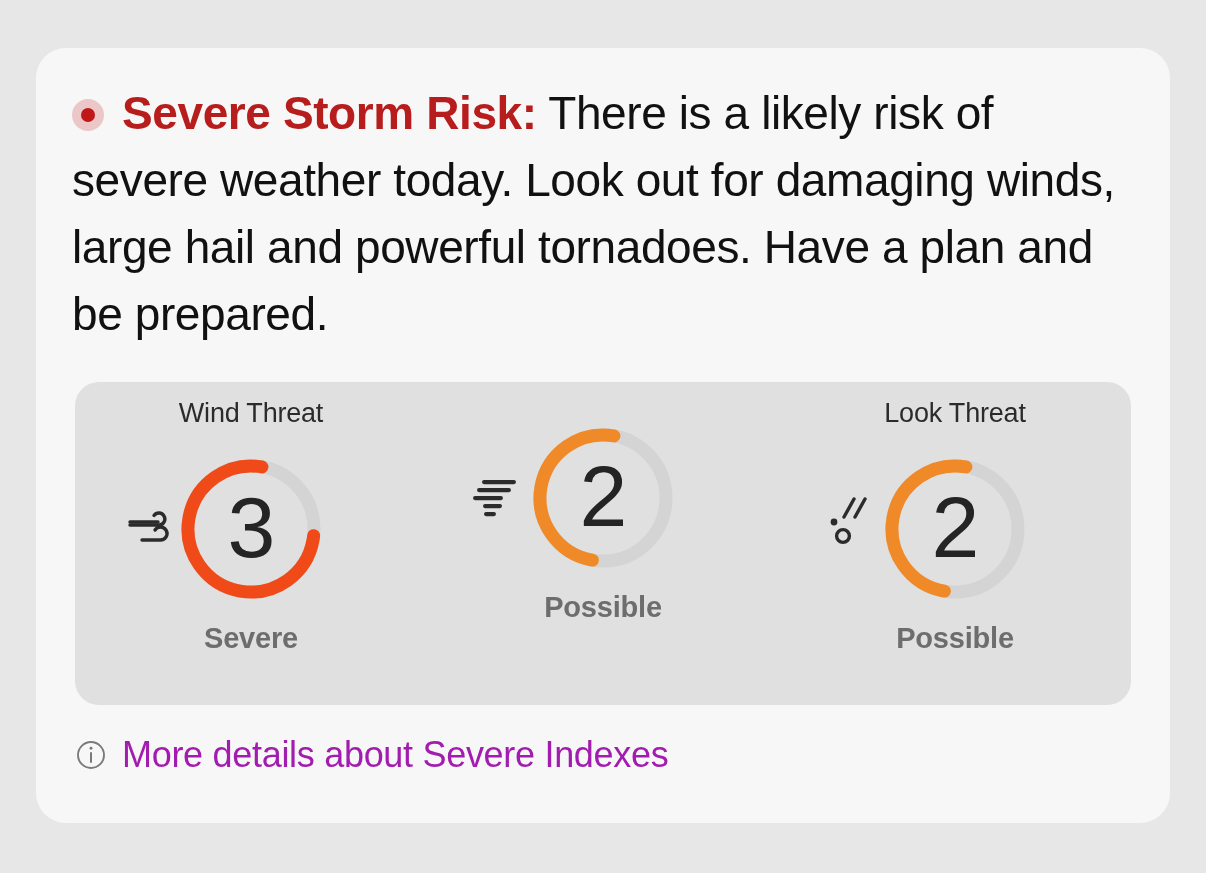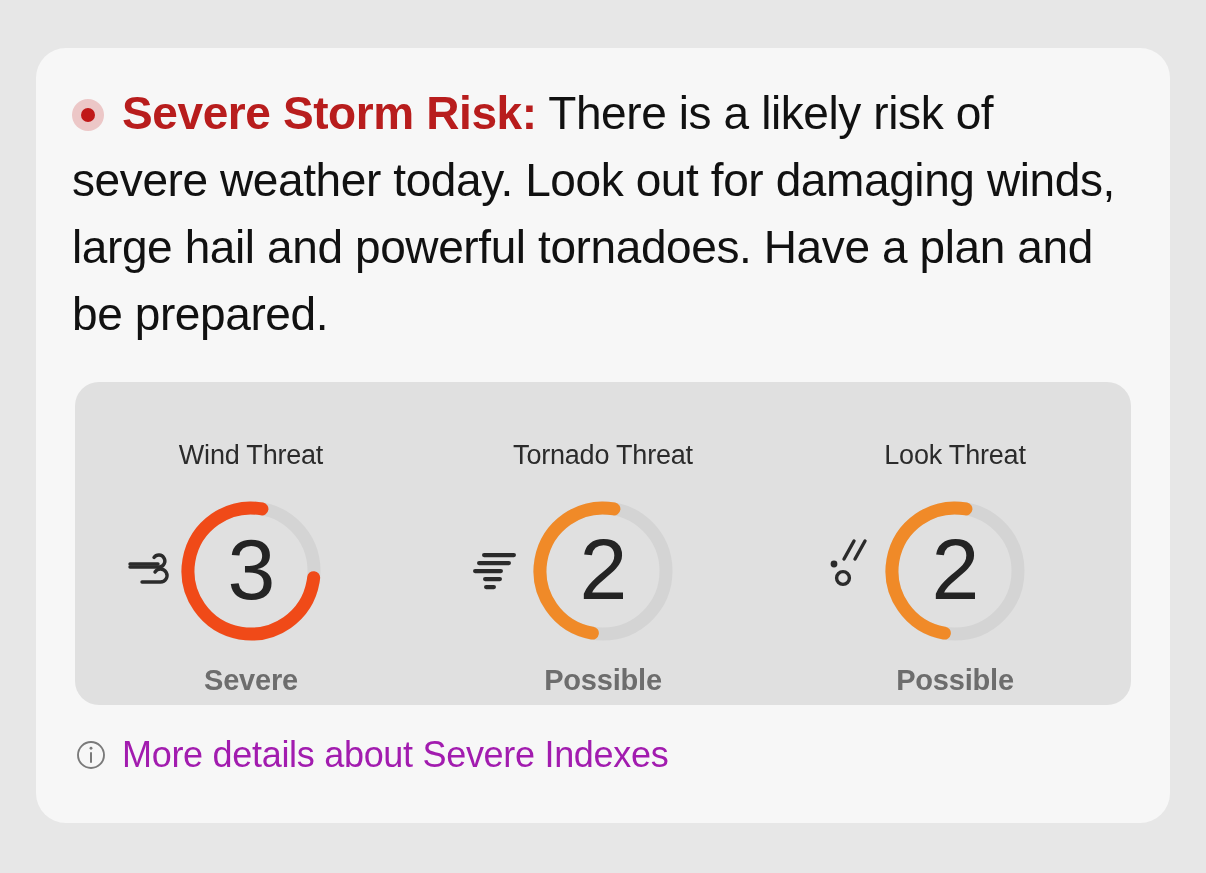--- a/index.html
+++ b/index.html
@@ -73,21 +73,21 @@
     border-radius: 24px;
     display: flex;
   }
 
   .threat-col {
     flex: 1;
     position: relative;
     display: flex;
     flex-direction: column;
     align-items: center;
-    padding-top: 58px;
+    padding-top: 16px;
   }
 
   .threat-title {
     font-size: 27px;
     color: #2b2b2b;
     letter-spacing: -0.2px;
     white-space: nowrap;
   }
 
   .gauge-row {
@@ -178,21 +178,20 @@
             <circle cx="80" cy="80" r="63" fill="none" stroke="#d4d4d4" stroke-width="13"></circle>
             <circle class="arc" cx="80" cy="80" r="63" fill="none" stroke="#f04a18" stroke-width="13" stroke-linecap="round" transform="rotate(100 80 80) scale(-1,1) translate(-160,0)" stroke-dasharray="300.8389125077586 395.84067435231395"></circle>
           </svg>
           <div class="gauge-value">3</div>
         </div>
       </div>
       <div class="threat-status">Severe</div>
     </div>
 
     <div class="threat-col">
-      <div class="threat-title">Tornado Threat</div>
       <div class="gauge-row">
         <svg class="threat-icon" viewBox="0 0 56 56">
           <g fill="#2b2b2b">
             <rect x="15" y="15" width="34" height="4.2" rx="2.1"></rect>
             <rect x="10" y="23" width="34" height="4.2" rx="2.1"></rect>
             <rect x="6" y="31" width="30" height="4.2" rx="2.1"></rect>
             <rect x="16" y="39" width="19" height="4.2" rx="2.1"></rect>
             <rect x="17" y="47" width="12" height="4.2" rx="2.1"></rect>
           </g>
         </svg>

